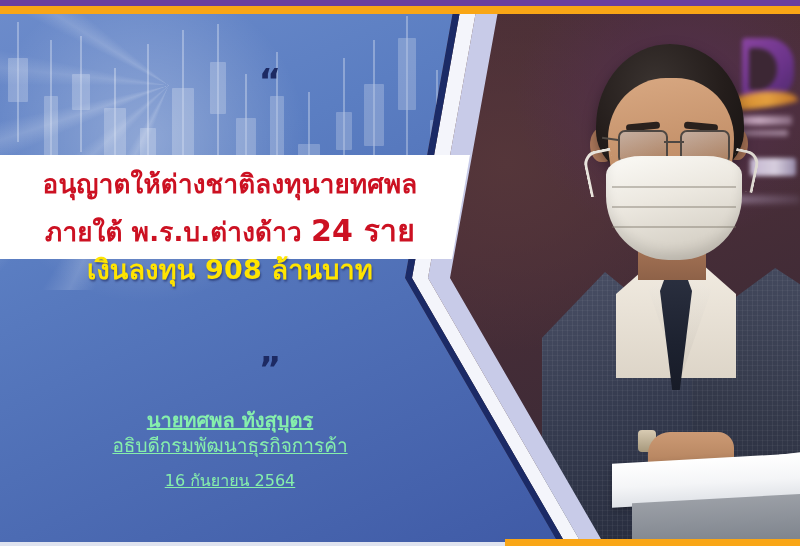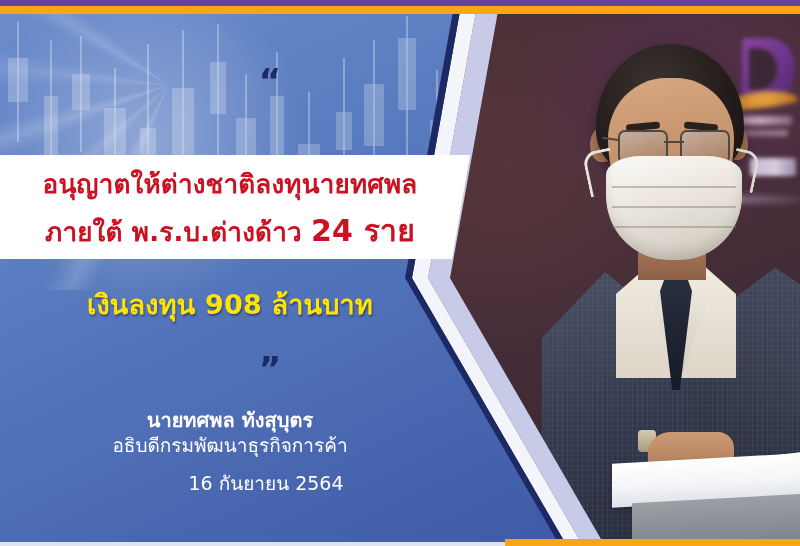--- a/index.html
+++ b/index.html
@@ -252,30 +252,30 @@
   }
   .band-1{top:163px;}
   .band-2{top:207px;}
   .band-2 .big{font-size:30px;}
 
   .y-line{
     position:absolute;width:460px;text-align:center;left:0;
     color:#ffe400;font-weight:700;font-size:27px;letter-spacing:.2px;
     text-shadow:1px 2px 2px rgba(25,35,90,.55);
   }
-  .y-1{top:283px;}
+  .y-1{top:248px;}
   .y-2{top:308px;}
 
   .attr{
     position:absolute;width:460px;text-align:center;left:0;
-    color:#ffffff;font-weight:700;
+    color:#86efac;font-weight:700;text-decoration:underline;
   }
   .attr-name{top:404px;font-size:20px;}
   .attr-role{top:430px;font-size:19px;font-weight:400;}
-  .attr-date{top:468px;font-size:19px;font-weight:400;margin-left:36px;}
+  .attr-date{top:468px;font-size:16px;font-weight:400;}
 
   
   .bar-purple{position:absolute;left:0;top:0;width:800px;height:6px;background:#6b3fa0;z-index:9;}
   .bar-orange-top{position:absolute;left:0;top:6px;width:800px;height:8px;background:#f9a616;z-index:9;}
   .bar-orange-bot{position:absolute;left:505px;bottom:0;width:295px;height:7px;background:#f9a616;z-index:9;}
   .bar-bot-light{position:absolute;left:0;bottom:0;width:520px;height:4px;background:#dfe3ef;z-index:8;}
 </style>
 </head>
 <body>
 

